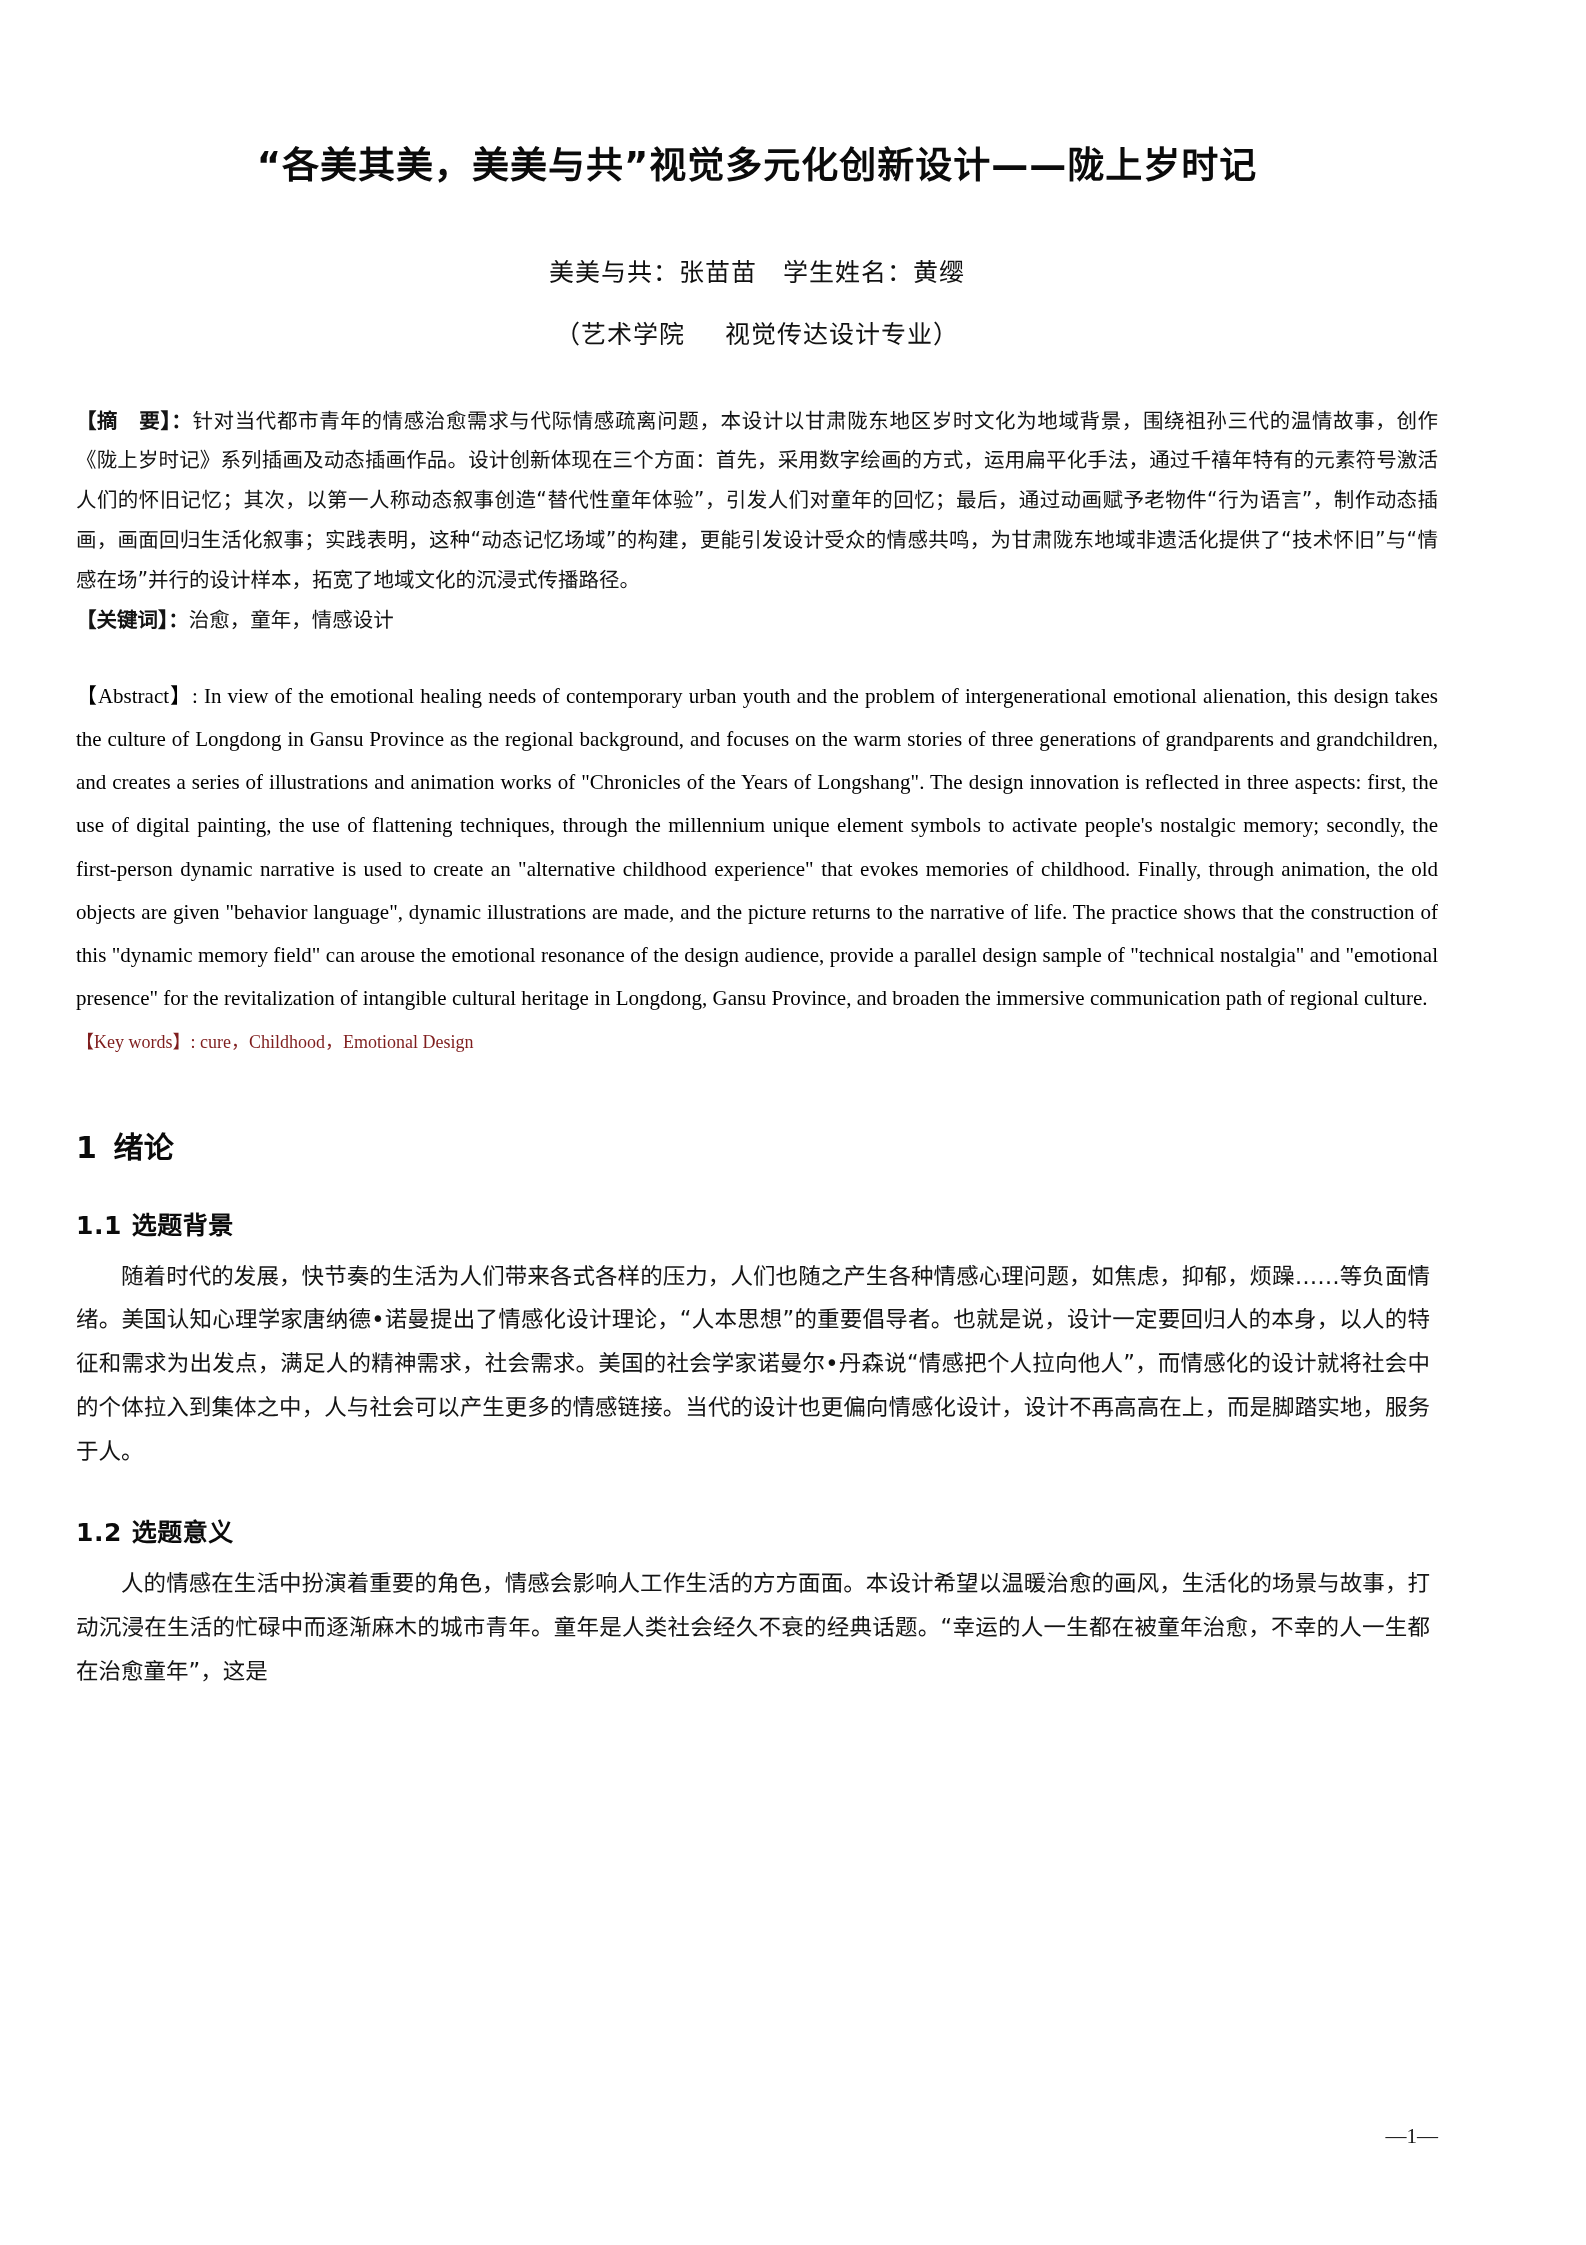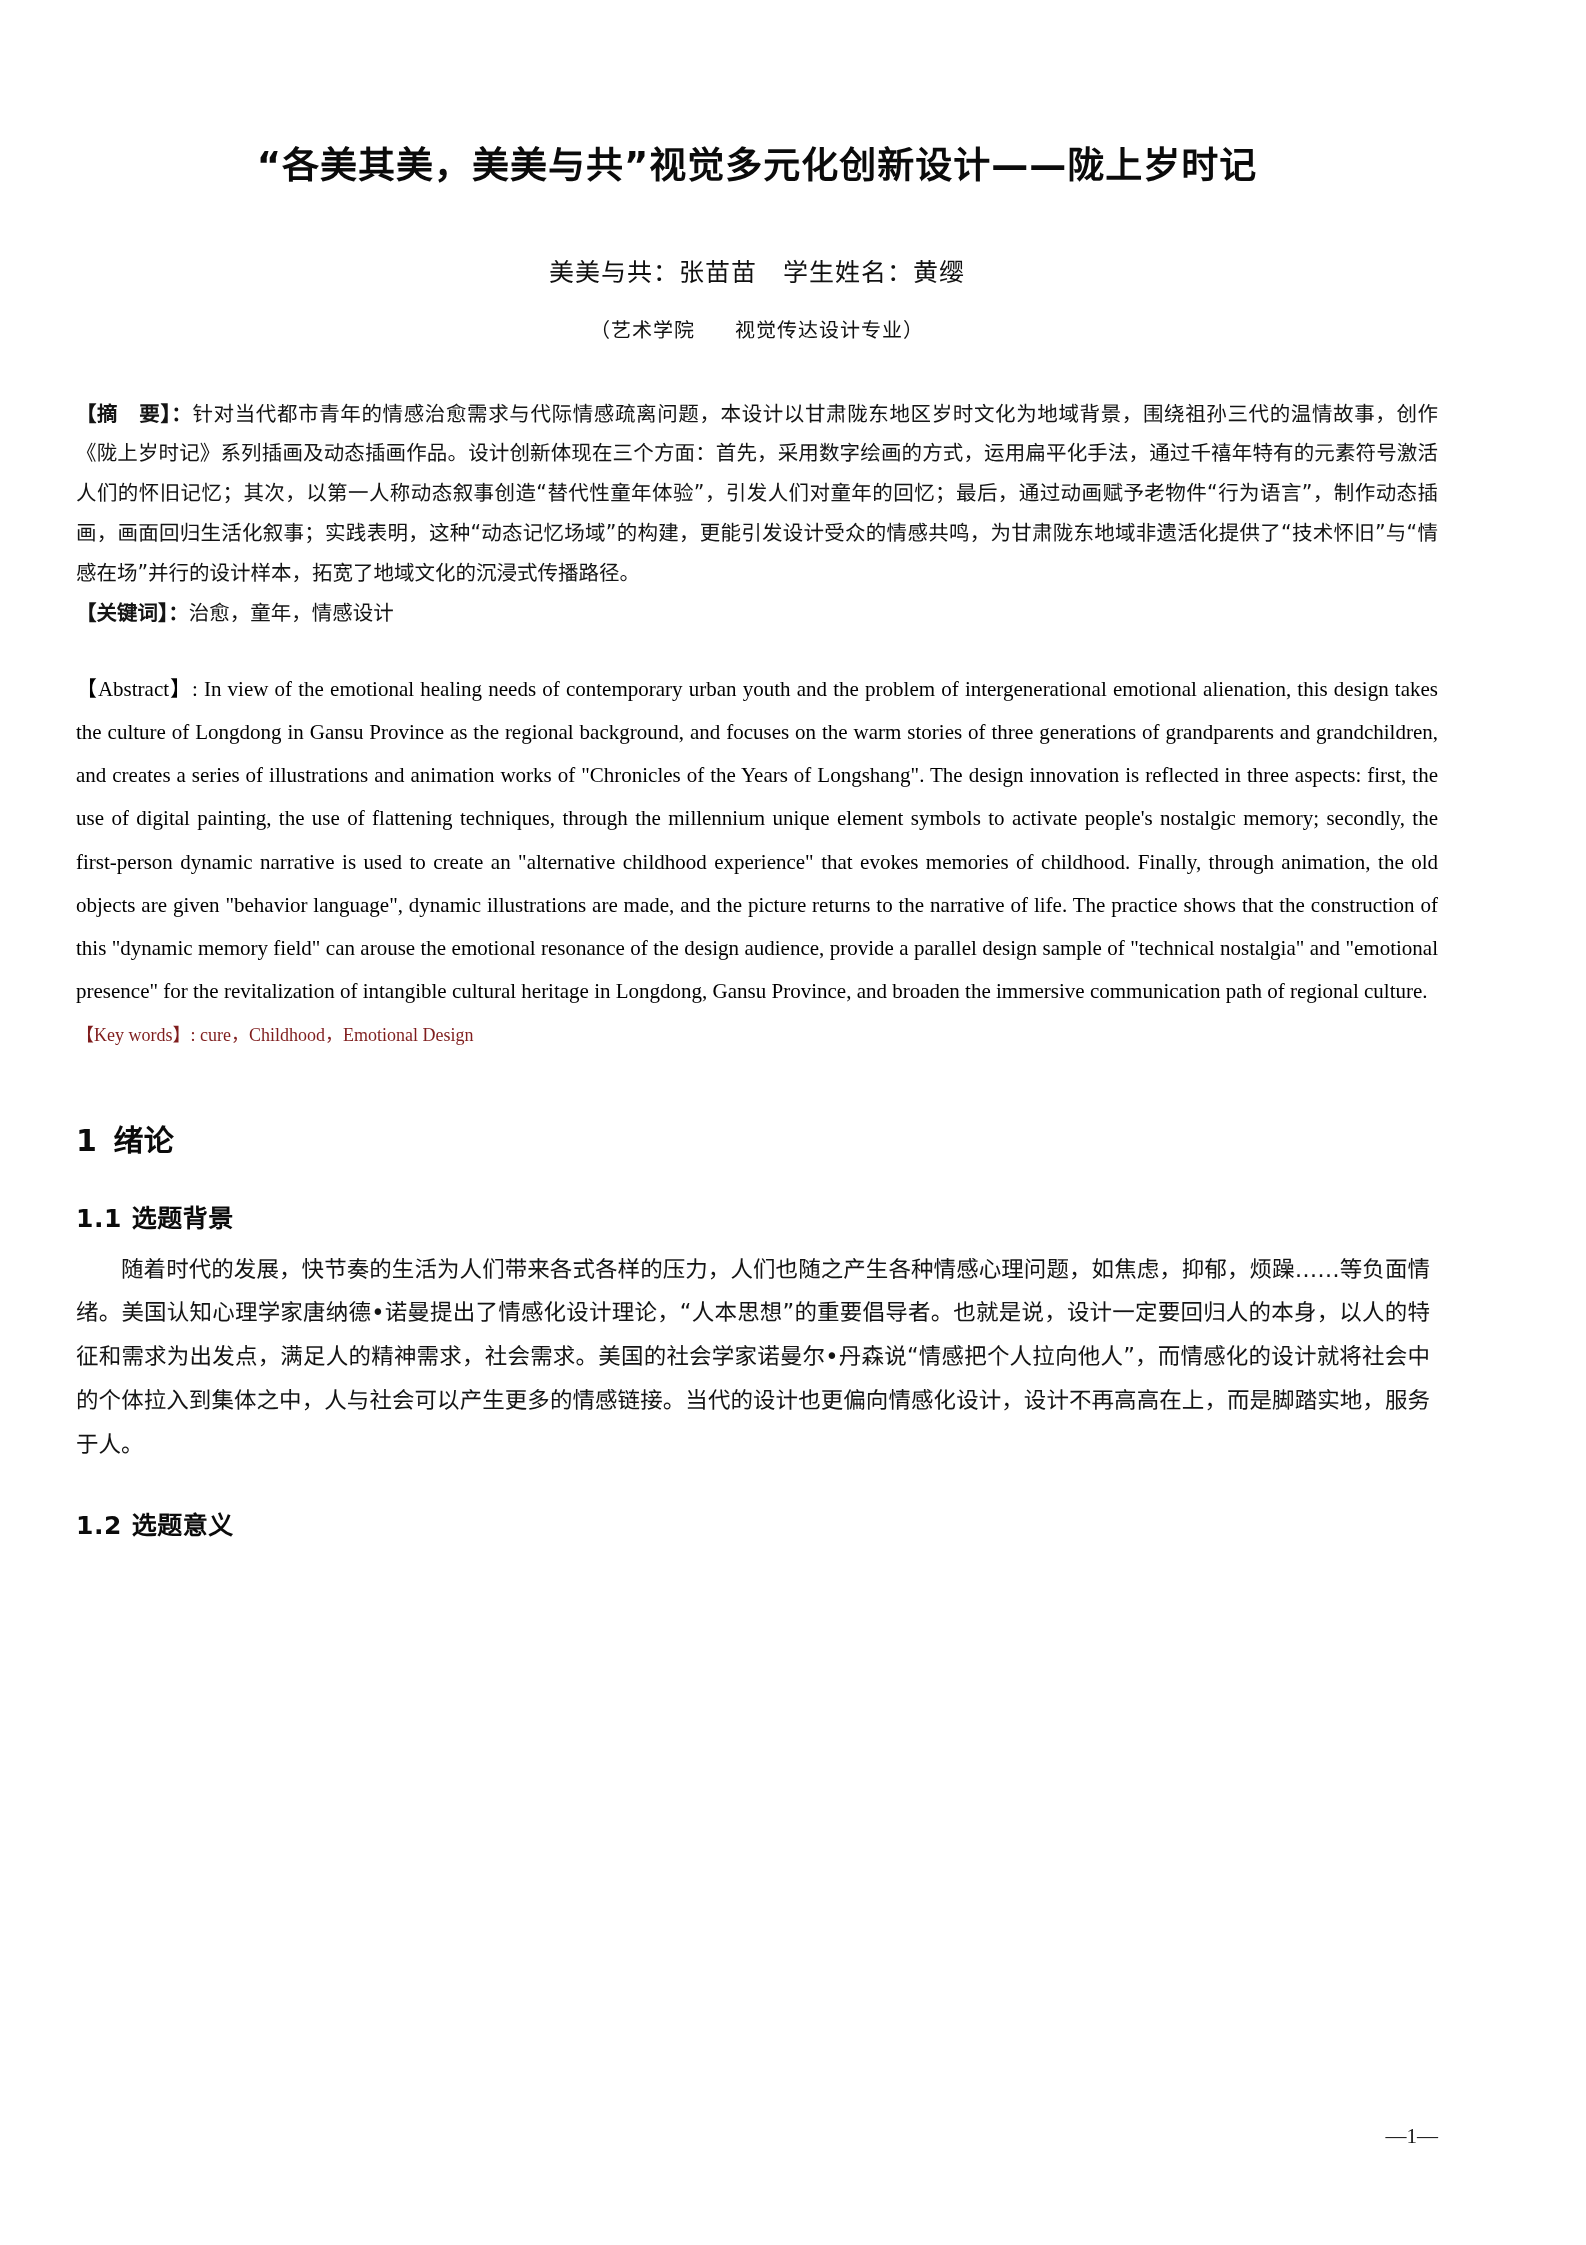--- a/index.html
+++ b/index.html
@@ -37,21 +37,21 @@
     font-size: 25px;
     font-weight: 500;
     margin-top: 58px;
     letter-spacing: 1px;
     color: #111;
   }
   .byline .gap { display: inline-block; width: 26px; }
   .affiliation {
     text-align: center;
     font-family: "DejaVu Sans", "Liberation Sans", sans-serif;
-    font-size: 20px;
+    font-size: 25px;
     font-weight: 500;
     margin-top: 26px;
     letter-spacing: 1px;
     color: #111;
   }
   .affiliation .gap { display: inline-block; width: 40px; }
 
   .abstract-cn {
     margin-top: 52px;
     font-family: "DejaVu Sans", "Liberation Sans", sans-serif;
@@ -166,16 +166,17 @@
   <h2 class="sub">
     <span class="num">1.1</span><span>选题背景</span>
   </h2>
 
   <p class="body-cn">随着时代的发展，快节奏的生活为人们带来各式各样的压力，人们也随之产生各种情感心理问题，如焦虑，抑郁，烦躁……等负面情绪。美国认知心理学家唐纳德•诺曼提出了情感化设计理论，“人本思想”的重要倡导者。也就是说，设计一定要回归人的本身，以人的特征和需求为出发点，满足人的精神需求，社会需求。美国的社会学家诺曼尔•丹森说“情感把个人拉向他人”，而情感化的设计就将社会中的个体拉入到集体之中，人与社会可以产生更多的情感链接。当代的设计也更偏向情感化设计，设计不再高高在上，而是脚踏实地，服务于人。</p>
 
   <h2 class="sub">
     <span class="num">1.2</span><span>选题意义</span>
   </h2>
 
+  <p class="body-cn">人的情感在生活中扮演着重要的角色，情感会影响人工作生活的方方面面。本设计希望以温暖治愈的画风，生活化的场景与故事，打动沉浸在生活的忙碌中而逐渐麻木的城市青年。童年是人类社会经久不衰的经典话题。“幸运的人一生都在被童年治愈，不幸的人一生都在治愈童年”，这是</p>
 
   <div class="page-number">—1—</div>
 
 </div>
 
 </body></html>

